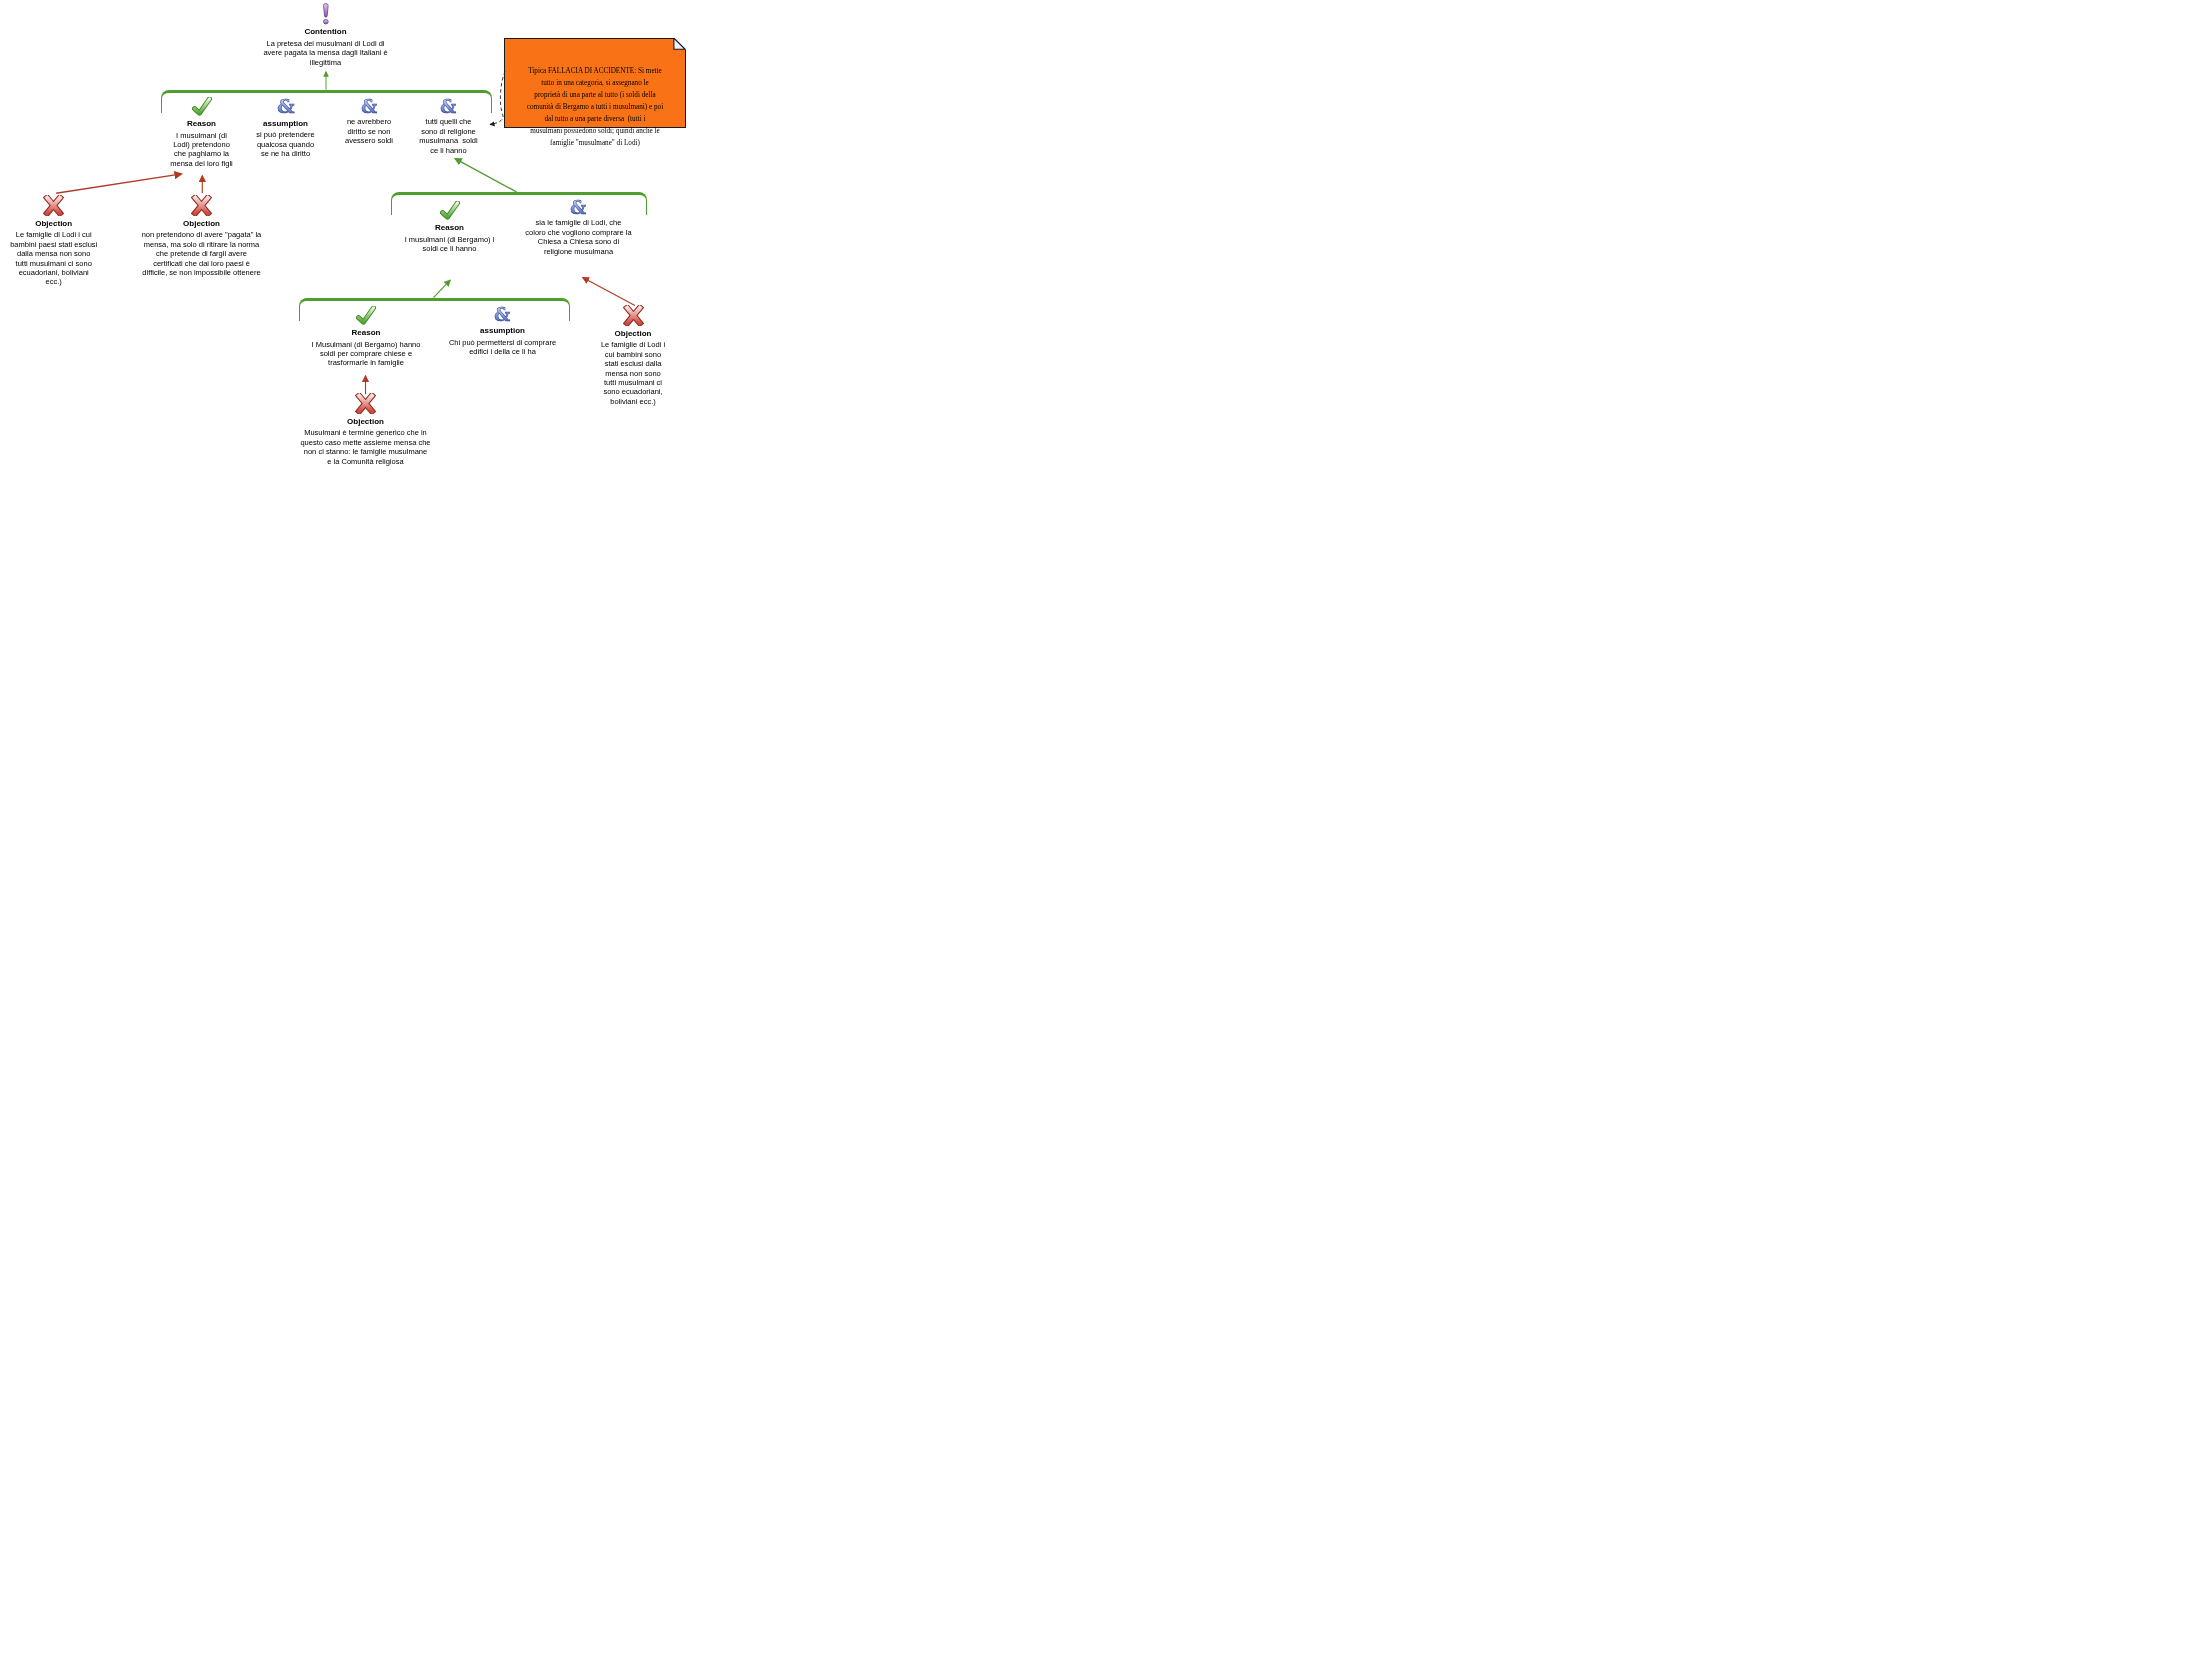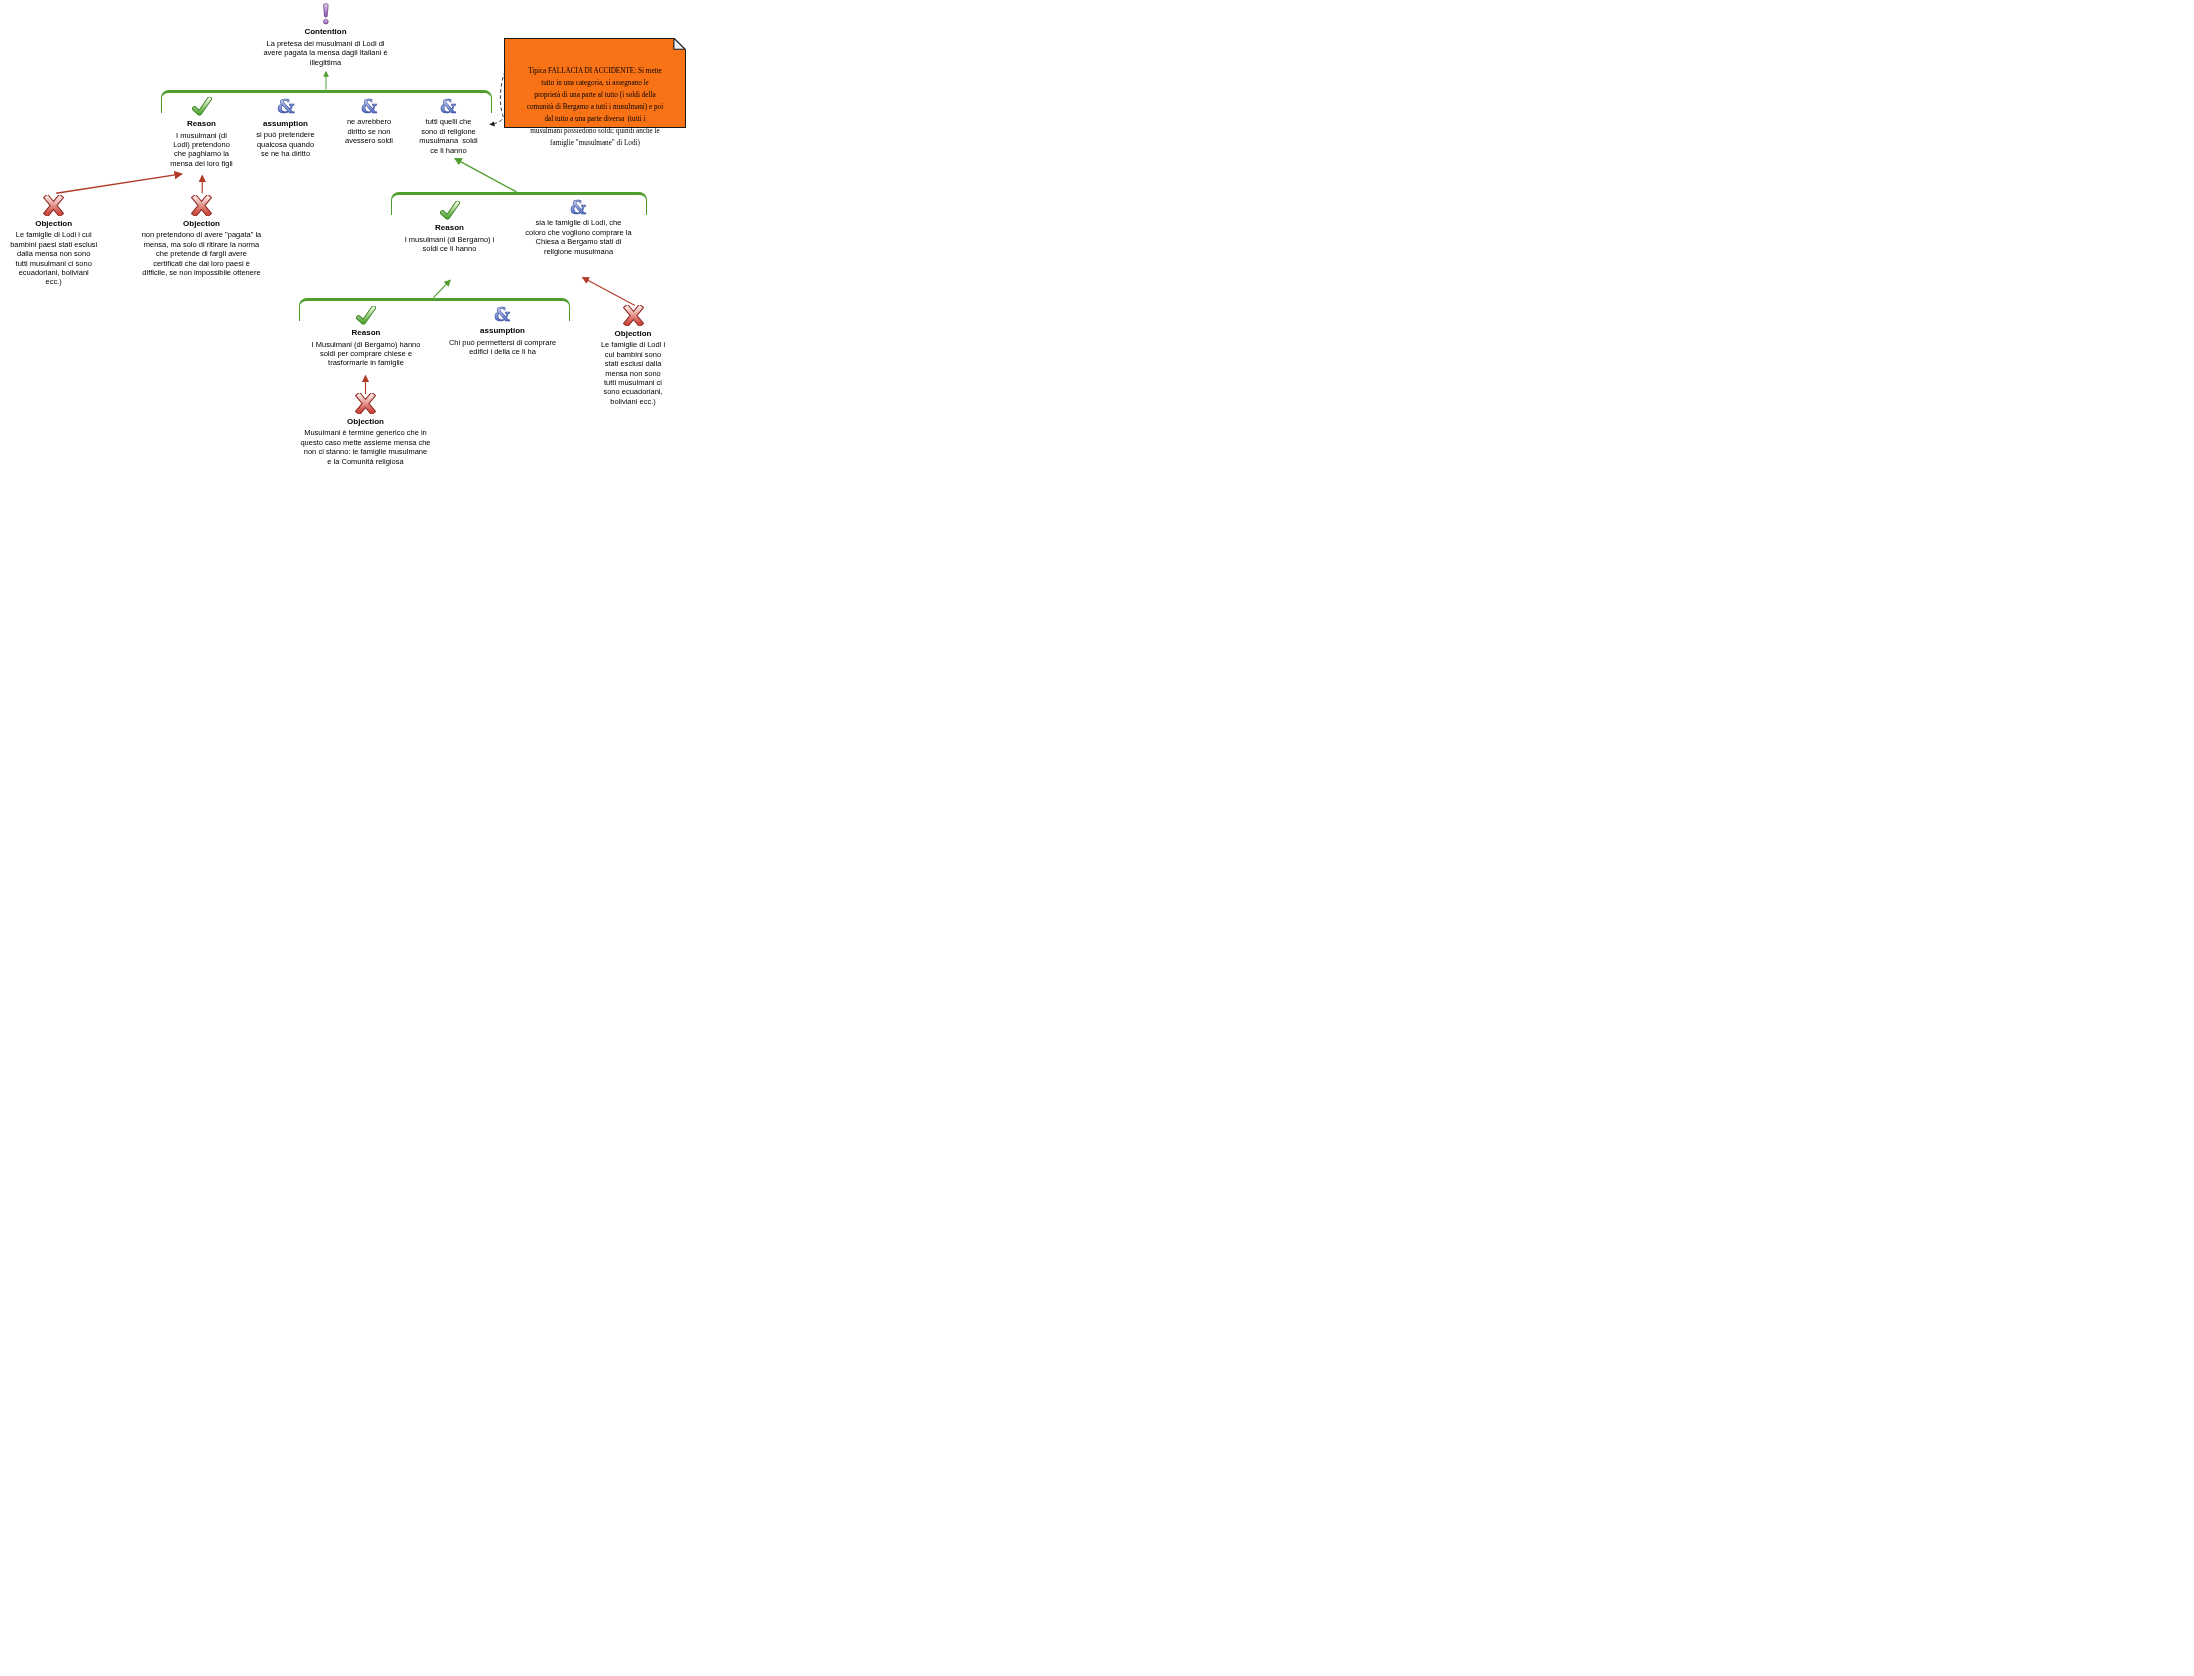--- a/index.html
+++ b/index.html
@@ -163,21 +163,21 @@
     <div class="ntext">I musulmani (di Bergamo) i
 soldi ce li hanno</div>
   </div>
 
   <div class="node" style="left:517px;top:198px;width:123px;">
     <svg class="icon" width="18.4" height="18.4" viewBox="0 0 46 46">
       <text x="23" y="39" text-anchor="middle" font-family="DejaVu Serif, serif" font-weight="bold" font-size="44" fill="url(#gradAmp)" stroke="#31479b" stroke-width="1.4">&amp;</text>
     </svg>
     <div class="ntext">sia le famiglie di Lodi, che
 coloro che vogliono comprare la
-Chiesa a Bergamo stati di
+Chiesa a Chiesa sono di
 religione musulmana</div>
   </div>
 
   <div class="node" style="left:300px;top:306px;width:132px;">
     <svg class="icon" width="20" height="19.3" viewBox="0 0 40 38">
       <path d="M5 23 L15 32 L35 3.5" fill="none" stroke="#3e8524" stroke-width="10" stroke-linecap="round" stroke-linejoin="round"></path>
       <path d="M5 23 L15 32 L35 3.5" fill="none" stroke="url(#gradCheck)" stroke-width="6.5" stroke-linecap="round" stroke-linejoin="round"></path>
     </svg>
     <div class="tlabel">Reason</div>
     <div class="ntext">I Musulmani (di Bergamo) hanno

